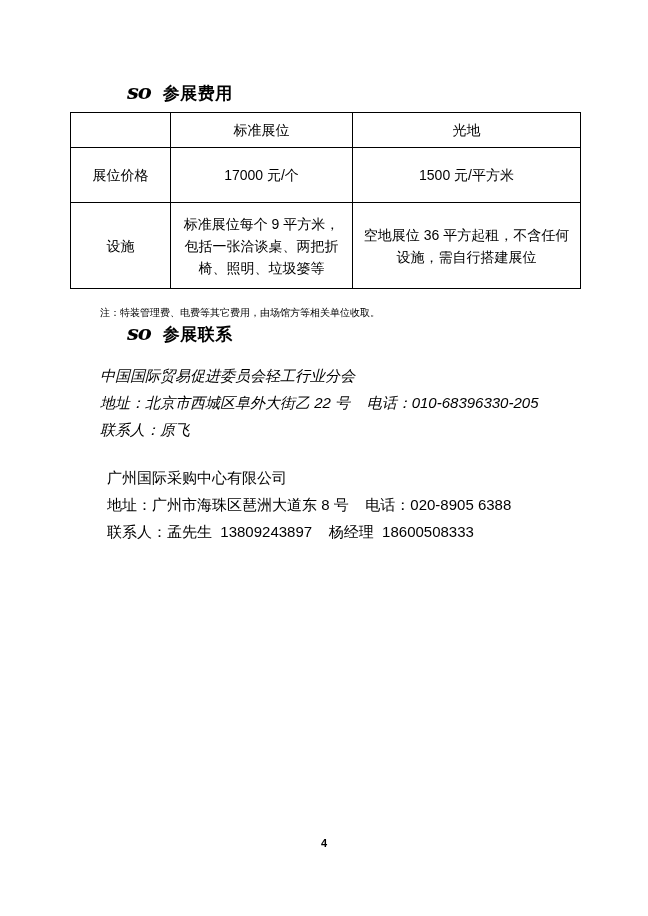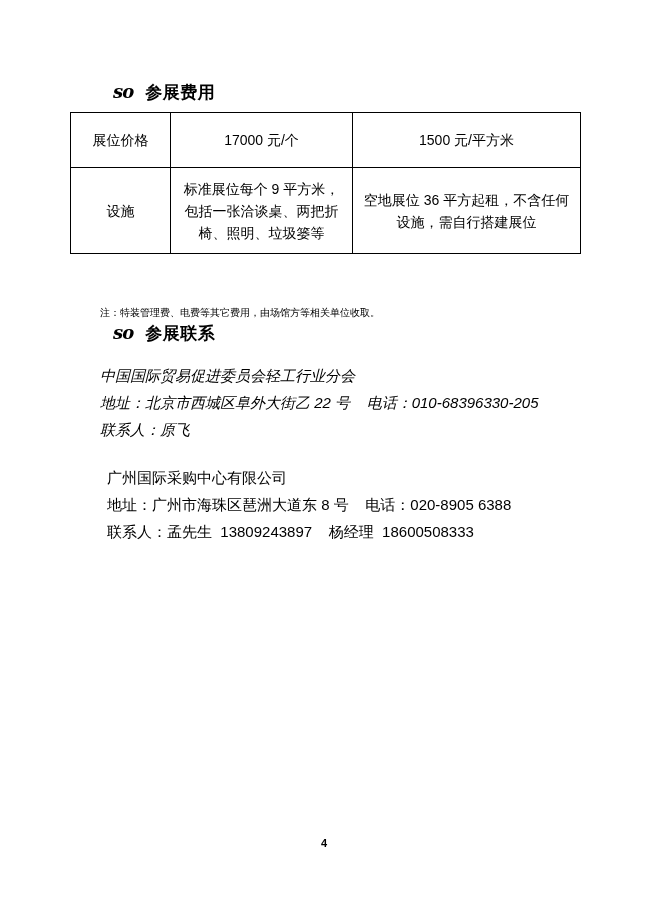--- a/index.html
+++ b/index.html
@@ -23,23 +23,24 @@
     align-items: baseline;
     font-size: 17px;
     font-weight: 700;
     line-height: 22px;
     letter-spacing: 0.5px;
   }
   .heading .bullet {
     font-family: "DejaVu Serif", serif;
     font-style: italic;
     font-weight: 700;
-    font-size: 18px;
+    font-size: 21px;
     letter-spacing: -1px;
     margin-right: 12px;
+    margin-left: 14px;
   }
   #heading-fees { top: 81px; }
   #heading-contact { top: 322px; }
 
   table.fee-table {
     position: absolute;
     left: 70px;
     top: 112px;
     width: 510px;
     border-collapse: collapse;
@@ -99,20 +100,25 @@
     <span>参展费用</span>
   </div>
 
   <table class="fee-table">
     <colgroup>
       <col style="width:100px">
       <col style="width:182px">
       <col style="width:228px">
     </colgroup>
     <tbody>
+      <tr class="row-header">
+        <td></td>
+        <td>标准展位</td>
+        <td>光地</td>
+      </tr>
       <tr class="row-price">
         <td>展位价格</td>
         <td>17000 元/个</td>
         <td>1500 元/平方米</td>
       </tr>
       <tr class="row-fac">
         <td>设施</td>
         <td>标准展位每个 9 平方米，包括一张洽谈桌、两把折椅、照明、垃圾篓等</td>
         <td>空地展位 36 平方起租，不含任何设施，需自行搭建展位</td>
       </tr>

